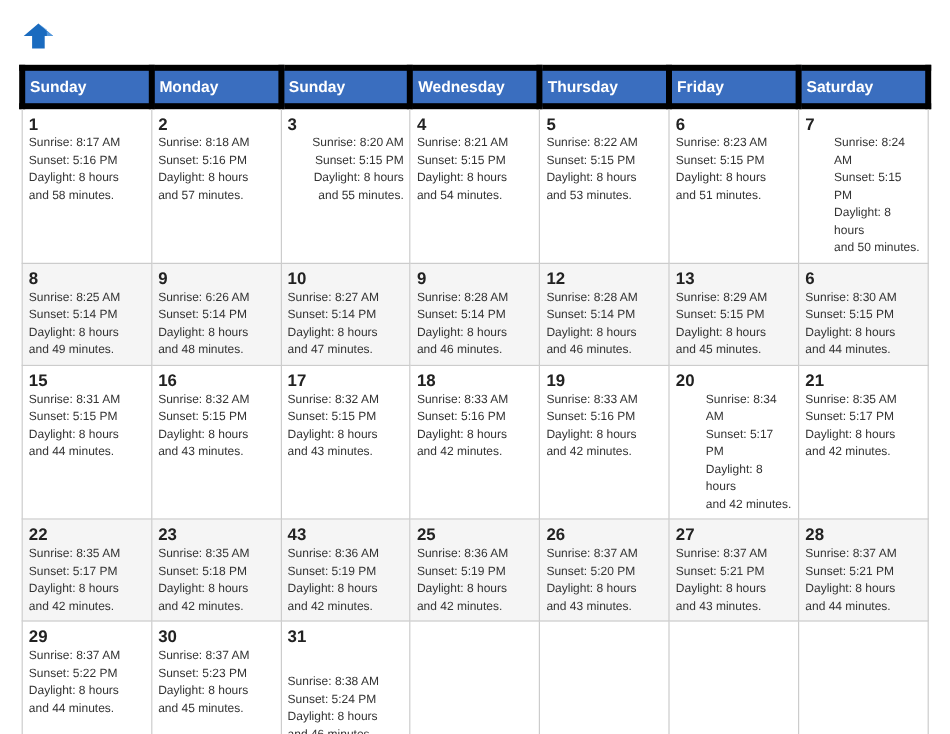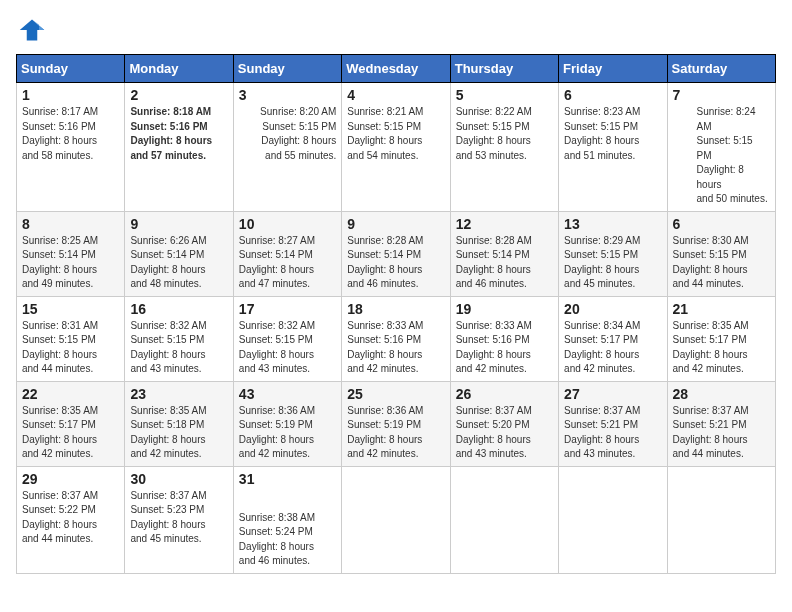--- a/index.html
+++ b/index.html
@@ -47,21 +47,21 @@
       border-collapse: collapse;
       font-size: 10.5px;
     }
     .calendar th {
       background: #3a6ebf;
       color: #fff;
       padding: 6px 4px;
       text-align: left;
       font-size: 13px;
       font-weight: bold;
-      border: 1px solid #000000;
+      border: 5px solid #000000;
     }
     .calendar td {
       border: 1px solid #ccc;
       vertical-align: top;
       padding: 4px 5px;
       width: 108px;
       min-height: 80px;
       background: #fff;
     }
     .calendar tr:nth-child(even) td {
@@ -119,21 +119,21 @@
   <tr>
         <td>
           <span class="day-num">1</span>
           <div class="day-info" style="white-space: pre-line;">Sunrise: 8:17 AM
 Sunset: 5:16 PM
 Daylight: 8 hours
 and 58 minutes.</div>
         </td>
         <td>
           <span class="day-num">2</span>
-          <div class="day-info" style="white-space: pre-line; font-weight: bold;">Sunrise: 8:18 AM
+          <div class="day-info" style="white-space: pre-line;">Sunrise: 8:18 AM
 Sunset: 5:16 PM
 Daylight: 8 hours
 and 57 minutes.</div>
         </td>
         <td>
           <span class="day-num">3</span>
           <div class="day-info" style="white-space: pre-line; text-align: right;">Sunrise: 8:20 AM
 Sunset: 5:15 PM
 Daylight: 8 hours
 and 55 minutes.</div>
@@ -249,21 +249,21 @@
         </td>
         <td>
           <span class="day-num">19</span>
           <div class="day-info" style="white-space: pre-line;">Sunrise: 8:33 AM
 Sunset: 5:16 PM
 Daylight: 8 hours
 and 42 minutes.</div>
         </td>
         <td>
           <span class="day-num">20</span>
-          <div class="day-info" style="white-space: pre-line;">Sunrise: 8:34 AM
+          <div class="day-info" style="white-space: pre-line; margin-left: 25px;">Sunrise: 8:34 AM
 Sunset: 5:17 PM
 Daylight: 8 hours
 and 42 minutes.</div>
         </td>
         <td>
           <span class="day-num">21</span>
           <div class="day-info" style="white-space: pre-line;">Sunrise: 8:35 AM
 Sunset: 5:17 PM
 Daylight: 8 hours
 and 42 minutes.</div>

